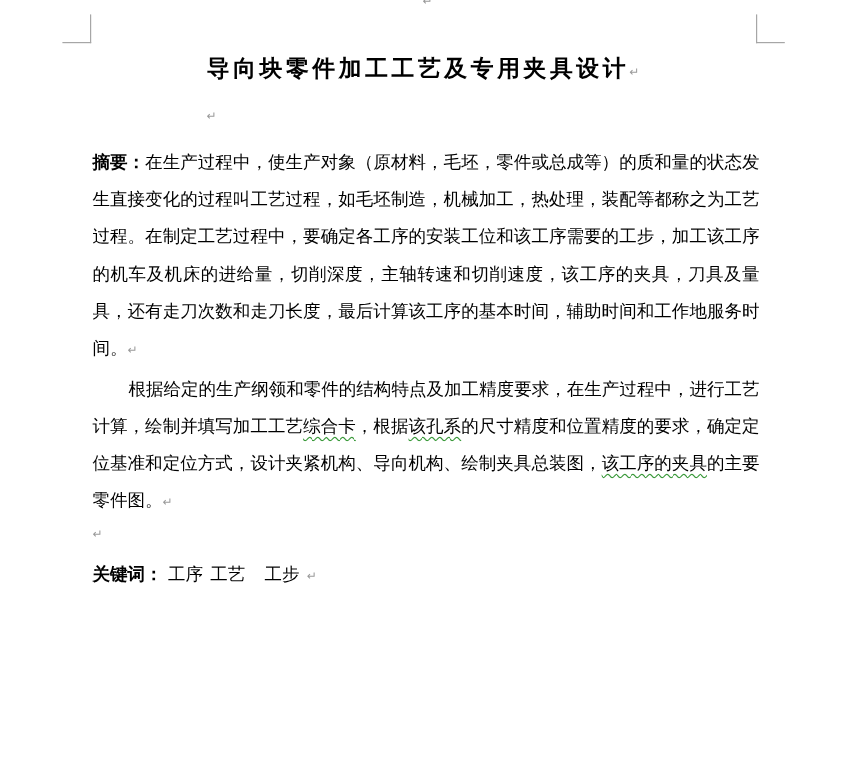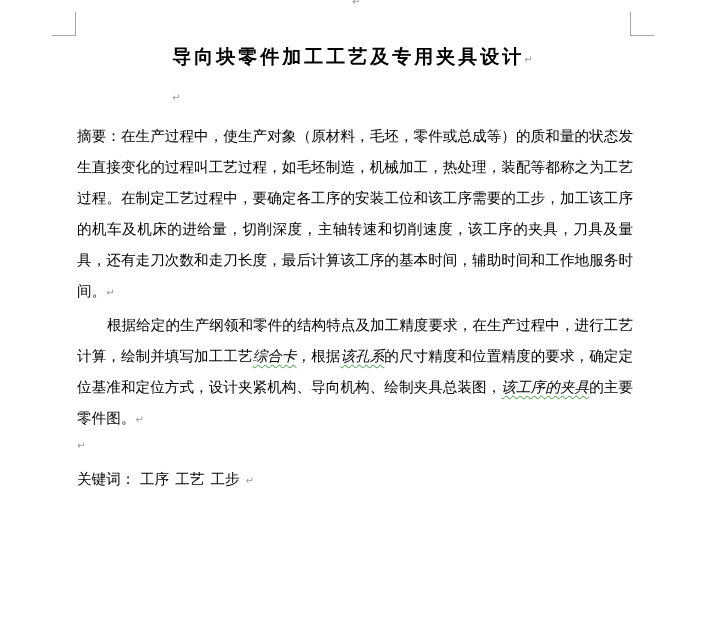--- a/index.html
+++ b/index.html
@@ -9,26 +9,26 @@
     .corner.tl { left: 52px; top: 12px; border-width: 0 1px 1px 0; }
     .corner.tr { left: 630px; top: 12px; border-width: 0 0 1px 1px; }
     .pmark { color: #9a9a9a; font-size: 10px; font-weight: normal; }
     .top-mark { position: absolute; left: 352px; top: -4px; }
     .title { position: absolute; left: 0; width: 708px; top: 44px; text-align: center;
       font-size: 19px; font-weight: bold; letter-spacing: 3px; }
     .empty1 { position: absolute; left: 172px; top: 92px; }
     .body-text { position: absolute; left: 77px; width: 556px; font-size: 14.6px; line-height: 31px; text-align: justify; }
     .p1 { top: 120px; }
     .p2 { top: 309px; text-indent: 30px; }
-    .bold { font-weight: normal; }
-    .squiggle { text-decoration: underline wavy #3c9a3c; text-decoration-thickness: 1px; text-underline-offset: 3px; font-style: italic; }
+    .bold { font-weight: bold; }
+    .squiggle { text-decoration: underline wavy #3c9a3c; text-decoration-thickness: 1px; text-underline-offset: 3px; }
     .empty2 { position: absolute; left: 77px; top: 440px; }
     .keywords { position: absolute; left: 77px; top: 466px; font-size: 14.6px; line-height: 26px; }
     .kw { margin-right: 6px; }
-    .kw.gap { }
+    .kw.gap { margin-left: 10px; }
   </style>
 </head>
 <body>
 
 <div class="corner tl"></div>
 <div class="corner tr"></div>
 <span class="pmark top-mark">↵</span>
 
 <div class="title"><span>导向块零件加工工艺及专用夹具设计</span><span class="pmark">↵</span></div>
 

